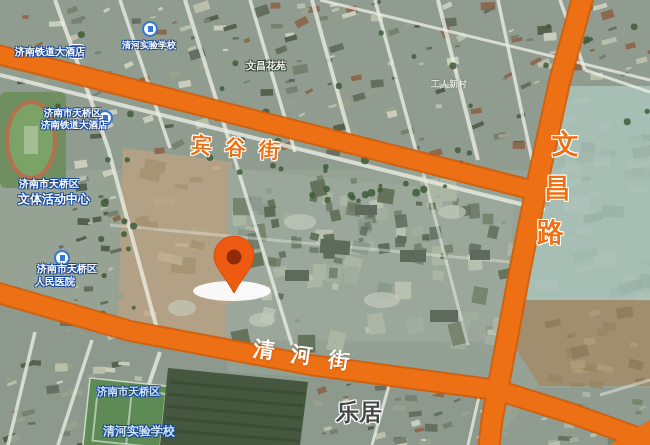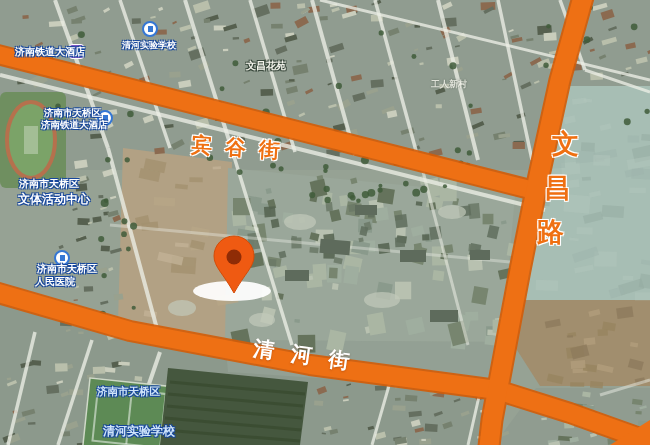--- a/index.html
+++ b/index.html
@@ -785,14 +785,15 @@
 <span class="ov poi-t halo-b" style="left:37px;top:262px;font-size:10px;">济南市天桥区</span>
 <span class="ov poi-t halo-b" style="left:35px;top:275px;font-size:10px;">人民医院</span>
 
 <span class="ov poi-t halo-b" style="left:97px;top:385px;font-size:10.5px;color:#cfe4fa;">济南市天桥区</span>
 <span class="ov poi-t halo-b" style="left:103px;top:400px;font-size:12px;color:#cfe4fa;margin-top:23px;">清河实验学校</span>
 
 <span class="ov minor halo-d" style="left:246px;top:59px;font-size:10px;">文昌花苑</span>
 <span class="ov minor" style="left:431px;top:78px;font-size:9px;opacity:.8;text-shadow:0 0 2px #3c4a3c;font-family:Liberation Mono, monospace;">工人新村</span>
 
 
+<span class="ov logo-cn halo-w">乐居</span>
 
 </div>
 
 </body></html>

